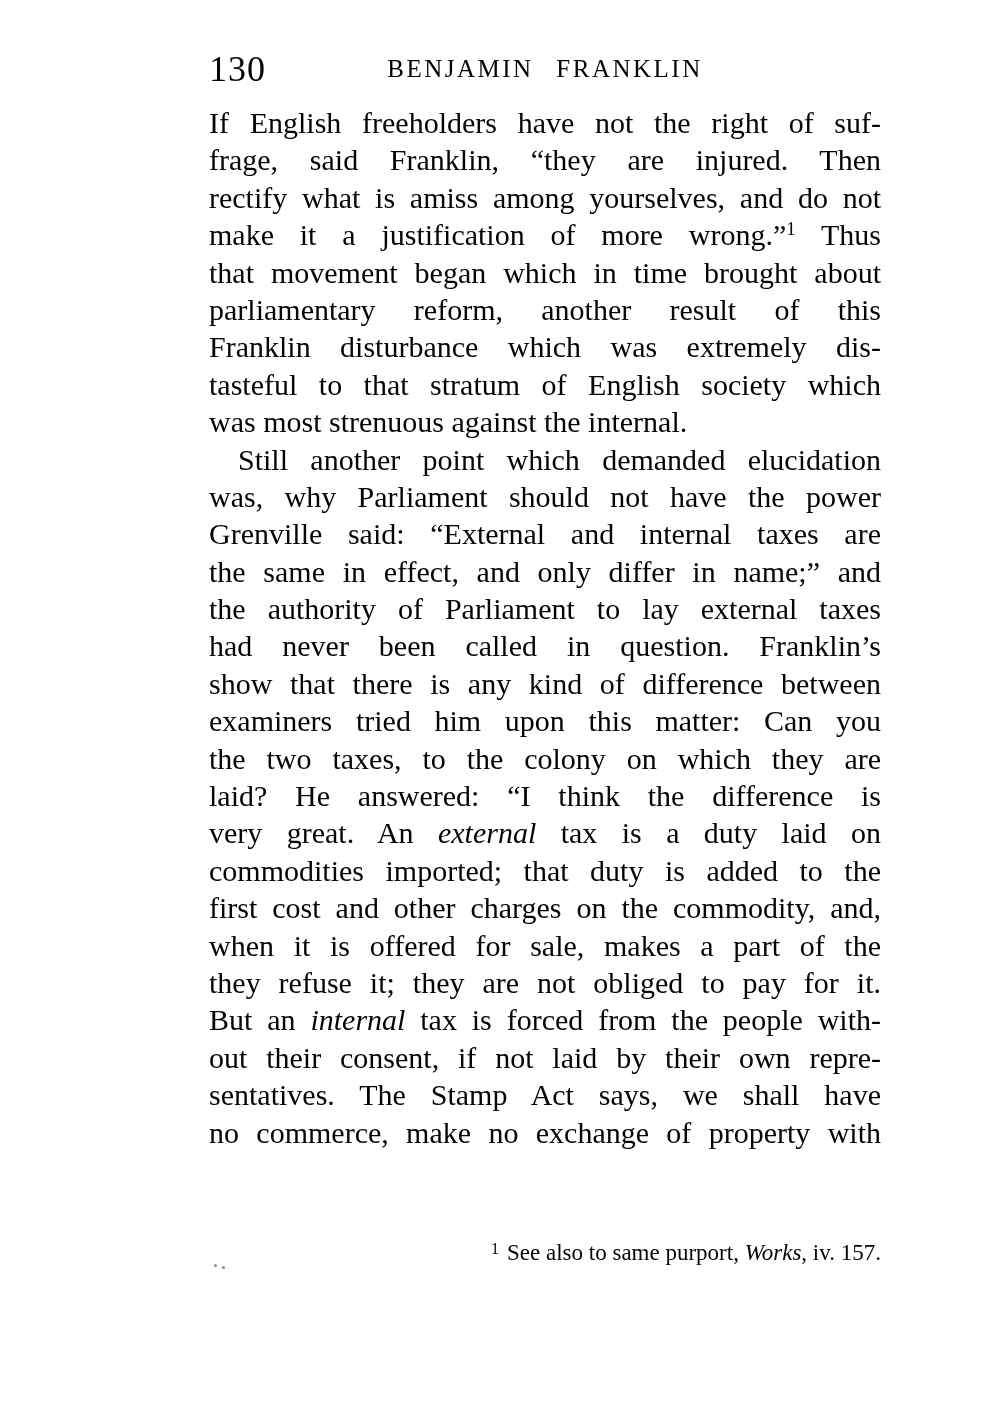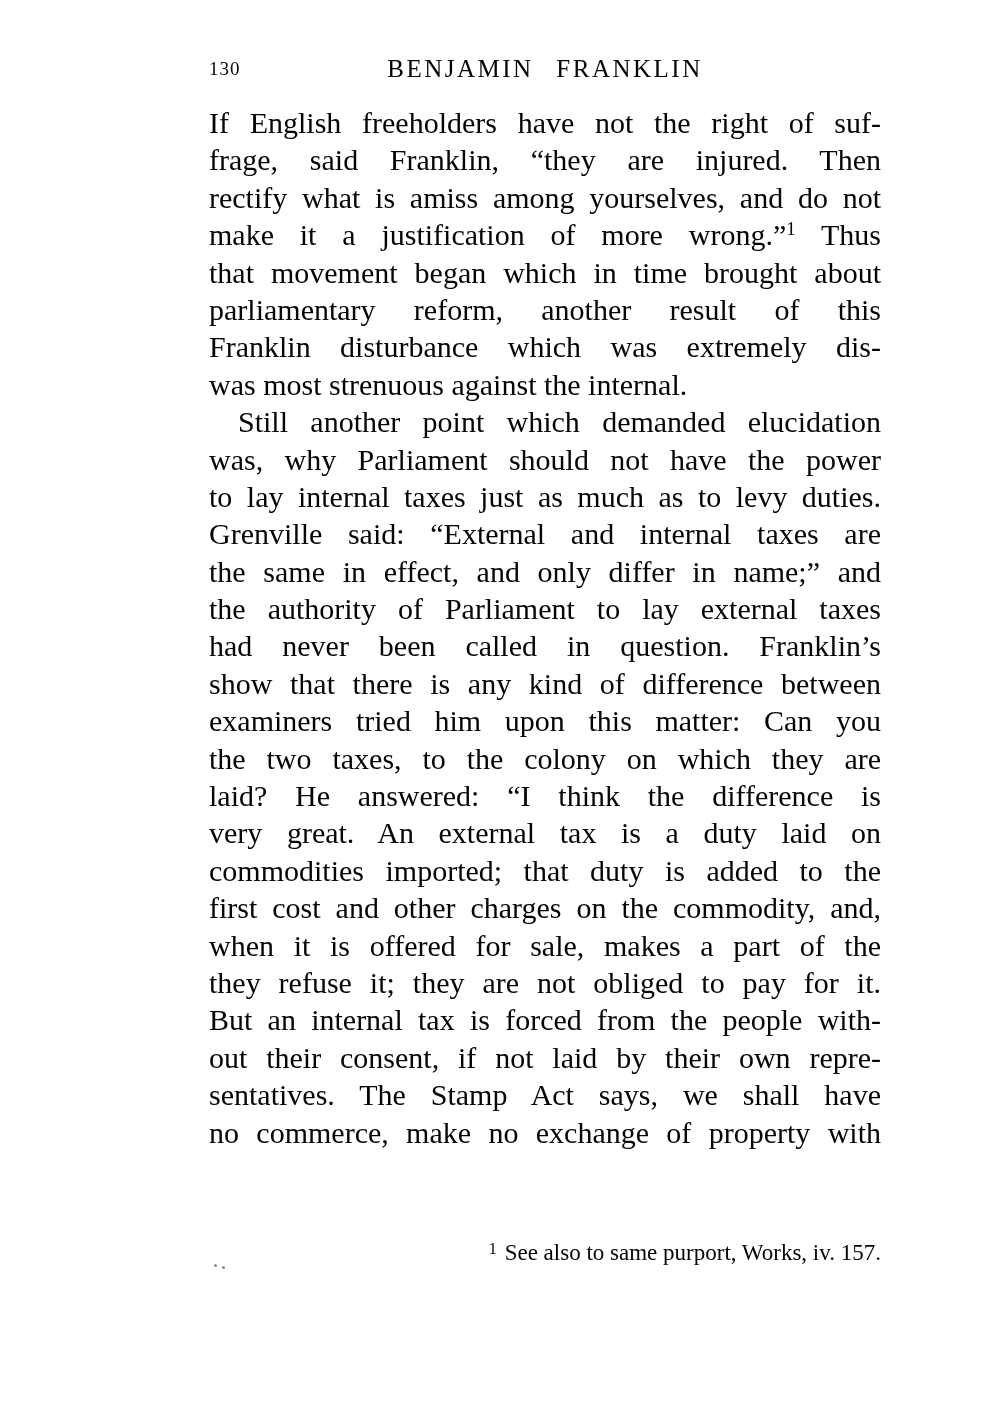--- a/index.html
+++ b/index.html
@@ -10,21 +10,21 @@
     font-family: "Liberation Serif", "DejaVu Serif", serif;
     color: #050505;
     -webkit-font-smoothing: antialiased;
   }
   .page {
     position: absolute; inset: 0;
   }
   .page-number {
     position: absolute;
     left: 209px; top: 52px;
-    font-size: 19px; line-height: 34px;
+    font-size: 36px; line-height: 34px;
     letter-spacing: 1px;
   }
   .running-title {
     position: absolute;
     left: 209px; top: 52px; width: 672px;
     text-align: center;
     font-size: 25px; line-height: 34px;
     letter-spacing: 2.5px;
     word-spacing: 14px;
   }
@@ -40,21 +40,21 @@
     height: 37.4px;
     overflow: hidden;
     white-space: normal;
   }
   .line.end {
     text-align-last: left;
   }
   .line.indent {
     text-indent: 29px;
   }
-  .it { }
+  .it { font-style: italic; }
   .sup {
     font-size: 19px;
     line-height: 0;
     vertical-align: 10px;
     letter-spacing: 0;
   }
   .footnote {
     position: absolute;
     left: 209px; top: 1238px; width: 672px;
     text-align: right;
@@ -84,24 +84,24 @@
   <div class="running-title">BENJAMIN FRANKLIN</div>
 
   <div class="body-text">
       <div class="line"><span>If English freeholders have not the right of suf-</span></div>
       <div class="line"><span>frage, said Franklin, “they are injured. Then</span></div>
       <div class="line"><span>rectify what is amiss among yourselves, and do not</span></div>
       <div class="line"><span>make it a justification of more wrong.”</span><span class="sup">1</span><span> Thus</span></div>
       <div class="line"><span>that movement began which in time brought about</span></div>
       <div class="line"><span>parliamentary reform, another result of this</span></div>
       <div class="line"><span>Franklin disturbance which was extremely dis-</span></div>
+      <div class="line"><span>tasteful to that stratum of English society which</span></div>
       <div class="line end"><span>was most strenuous against the internal.</span></div>
       <div class="line indent"><span>Still another point which demanded elucidation</span></div>
       <div class="line"><span>was, why Parliament should not have the power</span></div>
-      <div class="line"><span>to lay internal taxes just as much as to levy duties.</span></div>
       <div class="line"><span>Grenville said: “External and internal taxes are</span></div>
       <div class="line"><span>the same in effect, and only differ in name;” and</span></div>
       <div class="line"><span>the authority of Parliament to lay external taxes</span></div>
       <div class="line"><span>had never been called in question. Franklin’s</span></div>
       <div class="line"><span>show that there is any kind of difference between</span></div>
       <div class="line"><span>examiners tried him upon this matter: Can you</span></div>
       <div class="line"><span>the two taxes, to the colony on which they are</span></div>
       <div class="line"><span>laid? He answered: “I think the difference is</span></div>
       <div class="line"><span>very great. An </span><span class="it">external</span><span> tax is a duty laid on</span></div>
       <div class="line"><span>commodities imported; that duty is added to the</span></div>

